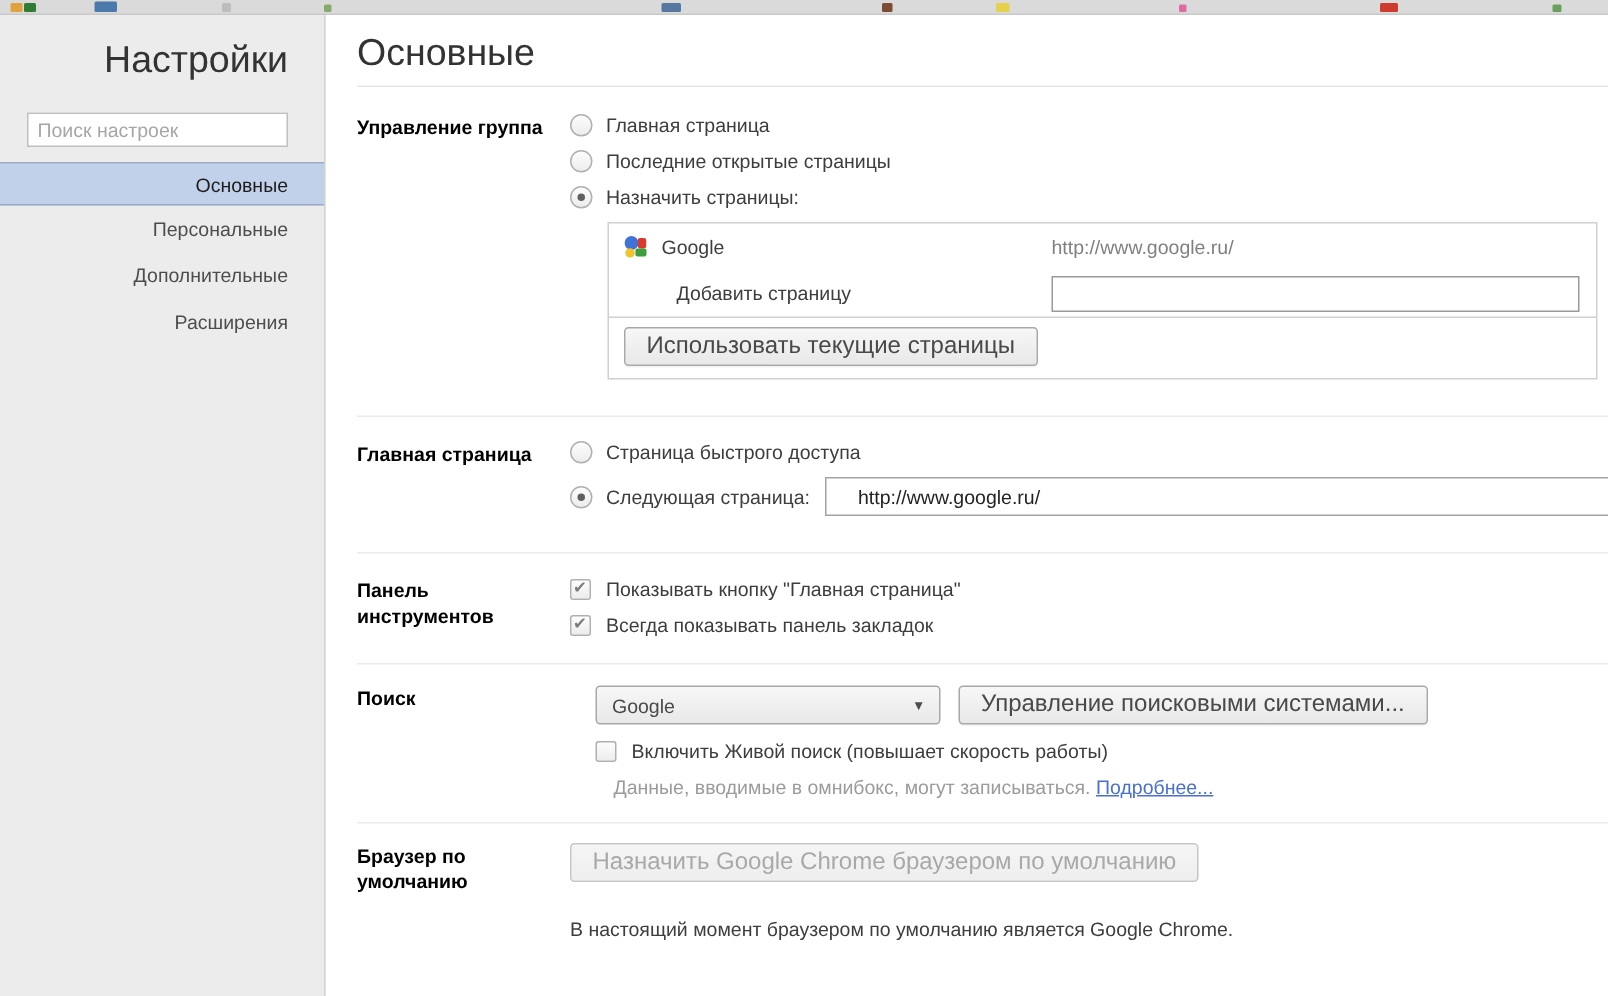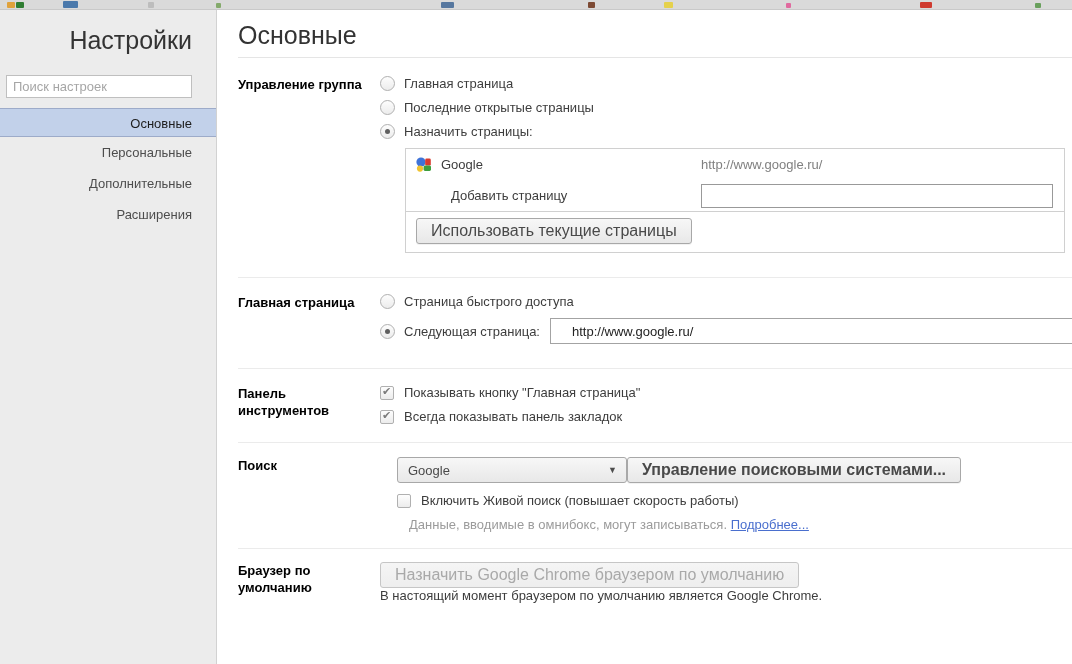--- a/index.html
+++ b/index.html
@@ -7,21 +7,21 @@
   body { font-family:"Liberation Sans", sans-serif; font-size:13px; color:#3d3d3d; background:#fff; }
   .page { position:relative; width:1072px; height:664px; overflow:hidden; background:#fff; }
 
   
   .bstrip { position:absolute; top:0; left:0; width:1072px; height:10px; background:#dadada; border-bottom:1px solid #c9c9c9; z-index:5; }
   .frag { position:absolute; bottom:1px; border-radius:1px; }
 
   
   .sidebar { position:absolute; top:10px; left:0; width:217px; height:654px; background:#ececec; border-right:1px solid #d2d2d2; }
   .sidebar-title { font-size:25px; color:#333; text-align:right; padding:15px 24px 0 0; line-height:30px; }
-  .search-wrap { padding:20px 24px 0 6px; }
+  .search-wrap { padding:20px 24px 0 18px; }
   .search-input { width:100%; height:23px; border:1px solid #bfbfbf; background:#fff; padding:0 6px; font-size:13px; font-family:"Liberation Sans", sans-serif; color:#333; outline:none; }
   .search-input::placeholder { color:#a6a6a6; }
   .nav { margin-top:10px; }
   .nav-item { height:31px; line-height:31px; text-align:right; padding-right:24px; color:#4d4d4d; cursor:pointer; }
   .nav-item.selected { background:#c2d1ea; border-top:1px solid #9dabc9; border-bottom:1px solid #9dabc9; color:#1d1d1d; height:29px; line-height:29px; }
 
   
   .main { position:absolute; top:10px; left:218px; right:0; bottom:0; background:#fff; padding-left:20px; }
   .main-header { padding-top:11px; border-bottom:1px solid #e5e5e5; }
   .main-header h1 { font-size:25px; font-weight:normal; color:#333; margin:0 0 8px 0; line-height:28px; }
@@ -71,21 +71,21 @@
   .add-label { padding-left:35px; }
   .add-input { width:352px; height:24px; border:1px solid #999; padding:0 6px; font-size:13px; font-family:"Liberation Sans", sans-serif; outline:none; }
   .pages-footer { border-top:1px solid #d0d0d0; padding:6px 0 8px 10px; }
 
   
   .home-input { flex:1; height:26px; border:1px solid #a3a3a3; padding:0 6px 0 21px; margin-left:10px; margin-right:-1px;
                 font-size:13px; font-family:"Liberation Sans", sans-serif; color:#222; outline:none; }
 
   .helper { color:#9b9b9b; margin-left:12px; margin-top:6px; }
   .link { color:#4a6fce; text-decoration:underline; cursor:pointer; }
-  .status-text { margin-top:0; color:#3d3d3d; }
+  .status-text { margin-top:24px; color:#3d3d3d; }
 </style>
 </head>
 <body>
 
 <div class="page">
 
   <div class="bstrip">
       <div class="frag" style="left: 7px; width: 8px; height: 6px; background: rgb(224, 162, 60);"></div>
       <div class="frag" style="left: 16px; width: 8px; height: 6px; background: rgb(47, 125, 50);"></div>
       <div class="frag" style="left: 63px; width: 15px; height: 7px; background: rgb(75, 121, 171);"></div>
@@ -191,21 +191,21 @@
     </div>
 
     <div class="section s-search">
       <div class="section-label">Поиск</div>
       <div class="section-controls">
         <div class="ctrl-row" style="margin-bottom:10px;">
           <div class="select">
             <span>Google</span>
             <span class="arrow">▼</span>
           </div>
-          <button class="btn" style="font-weight:bold;">Управление поисковыми системами...</button>
+          <button class="btn" style="margin-left:12px;">Управление поисковыми системами...</button>
         </div>
         <div class="ctrl-row">
           <span class="checkbox"></span>
           <span class="ctrl-label">Включить Живой поиск (повышает скорость работы)</span>
         </div>
         <div class="helper">
           <span>Данные, вводимые в омнибокс, могут записываться.</span>
           <span class="link">Подробнее...</span>
         </div>
       </div>

